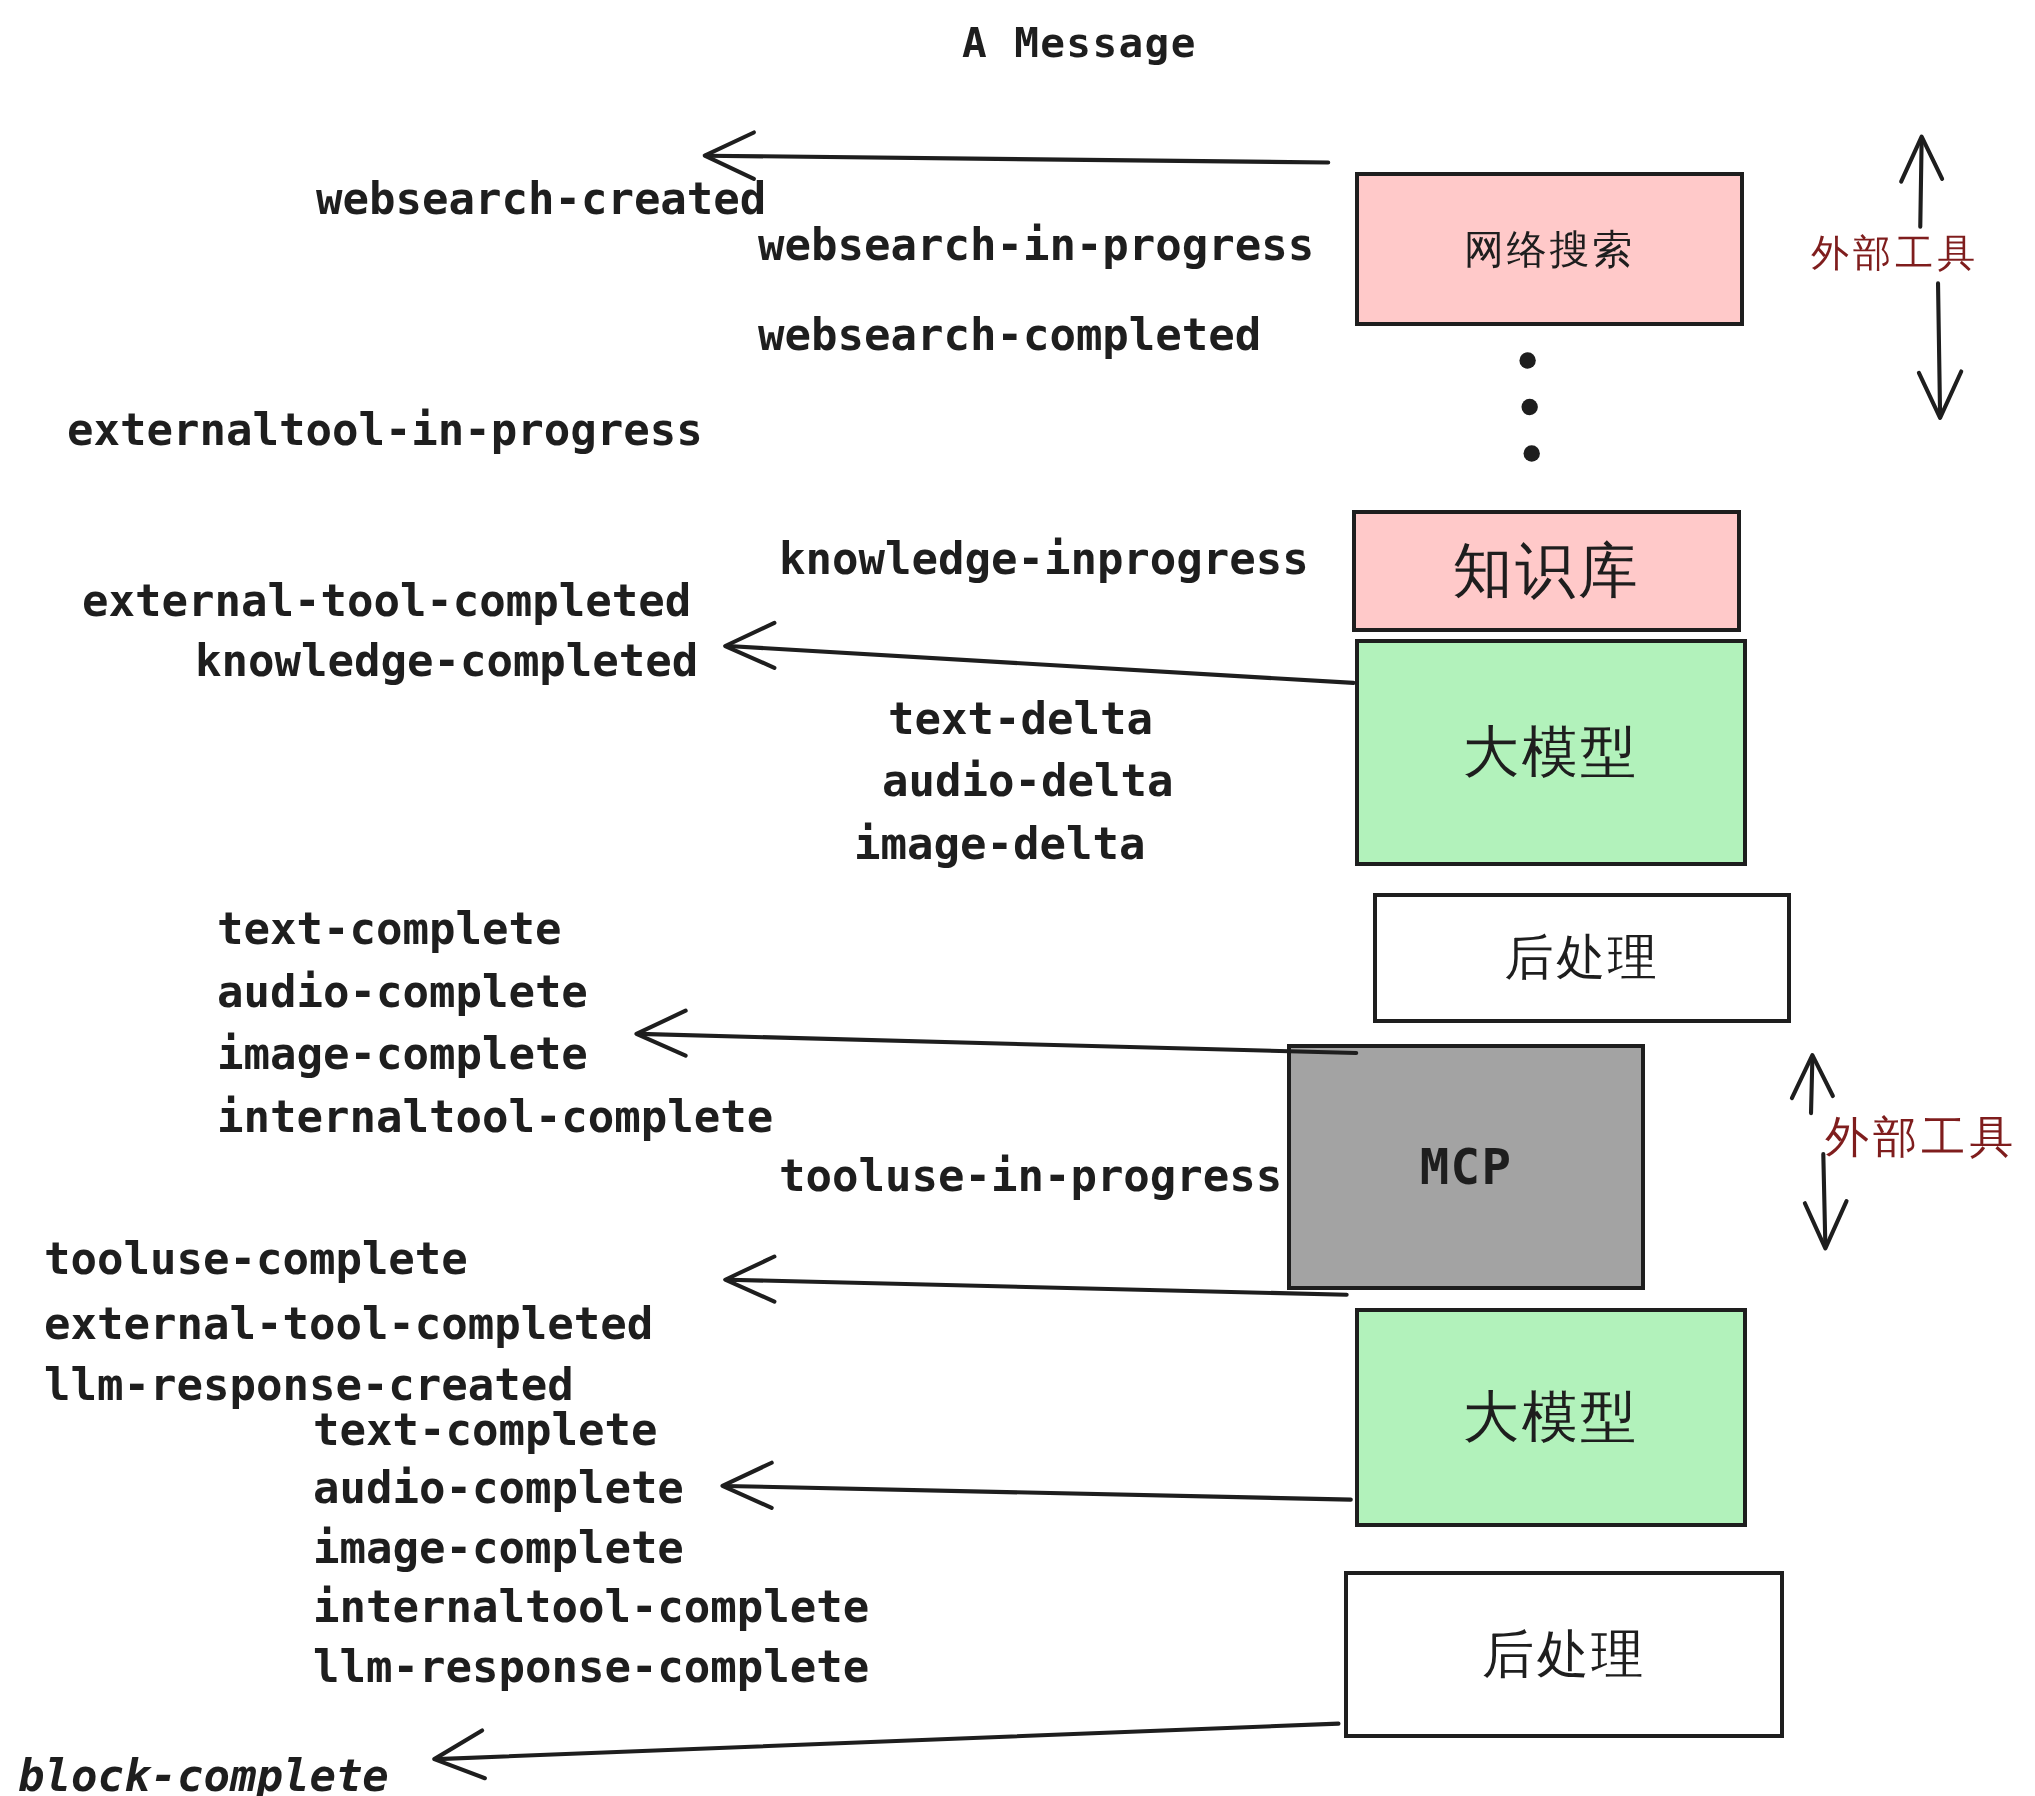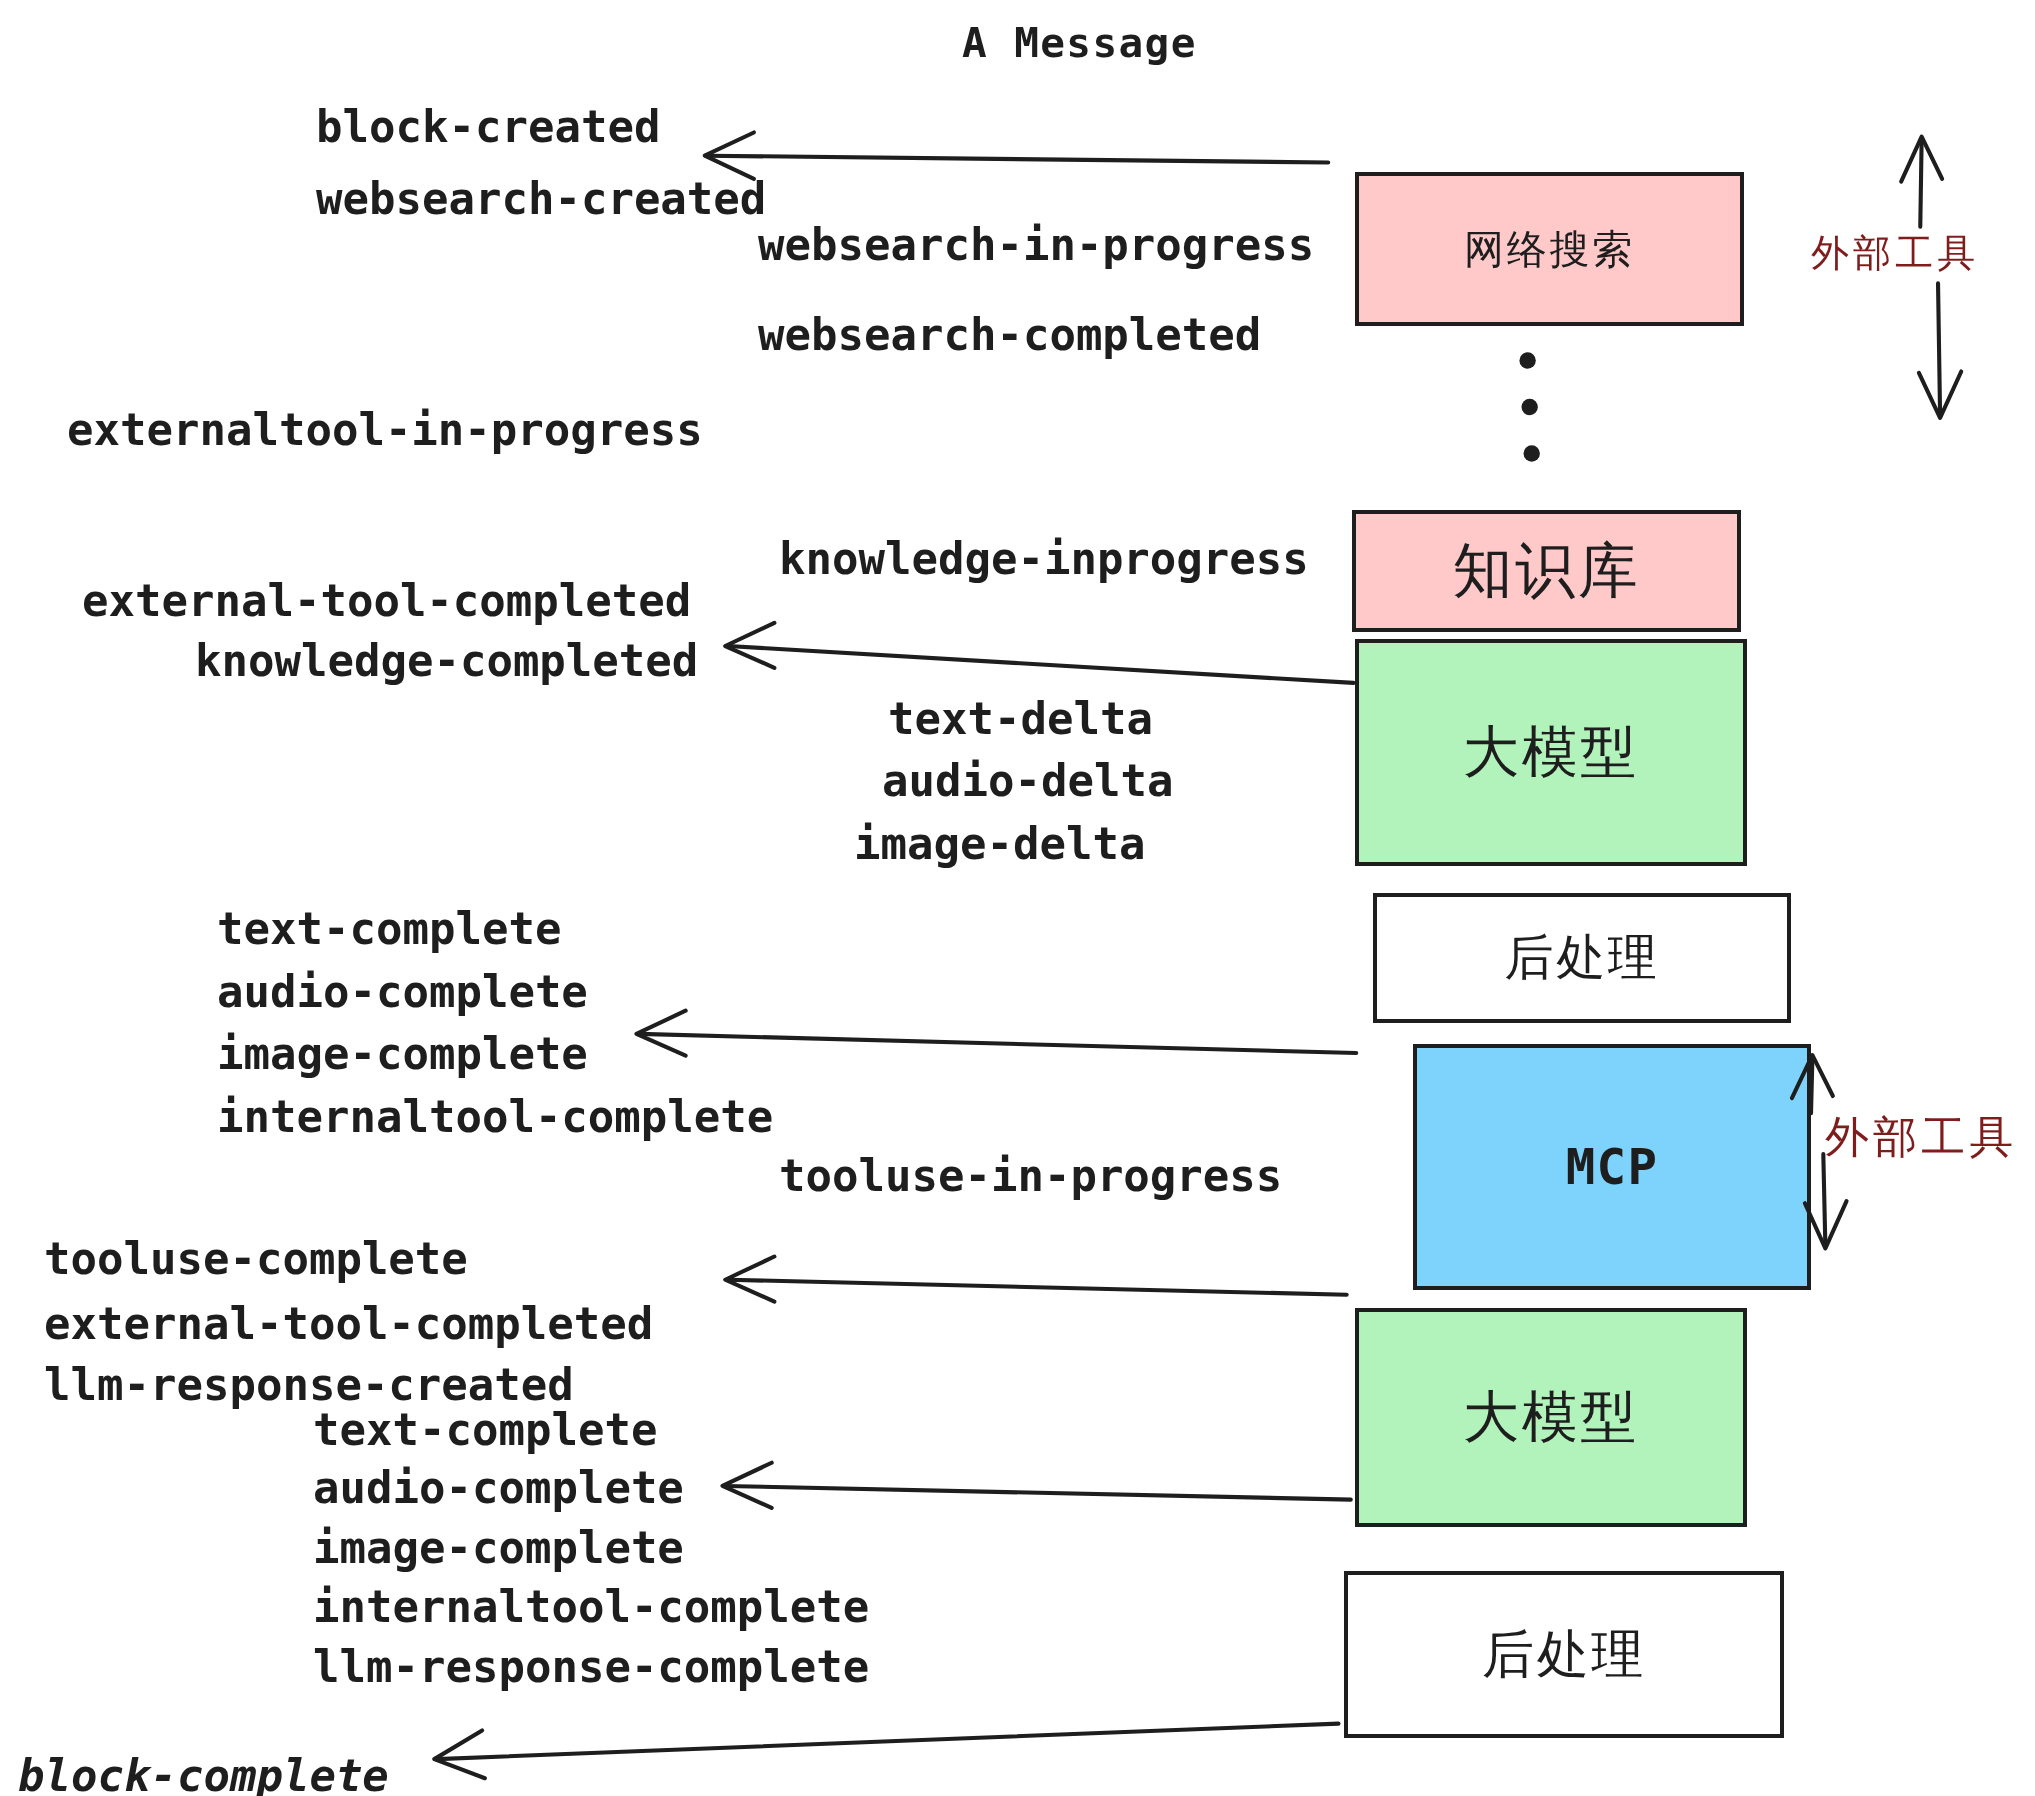--- a/index.html
+++ b/index.html
@@ -62,21 +62,20 @@
   }
   svg.layer * { vector-effect: none; }
 </style>
 </head>
 <body>
 
 <div id="canvas">
 
   <div class="title">A Message</div>
 
-  <div class="ev" style="left:316px;  top:101px;">block-created</div>
   <div class="ev" style="left:316px;  top:173px;">websearch-created</div>
   <div class="ev" style="left:758px; top:219px;">websearch-in-progress</div>
   <div class="ev" style="left:758px; top:309px;">websearch-completed</div>
   <div class="ev" style="left:19px;   top:404px;margin-left:48px;">externaltool-in-progress</div>
   <div class="ev" style="left:779px; top:533px;">knowledge-inprogress</div>
   <div class="ev" style="left:82px;  top:575px;">external-tool-completed</div>
   <div class="ev" style="left:195px;  top:635px;">knowledge-completed</div>
   <div class="ev" style="left:888px; top:693px;">text-delta</div>
   <div class="ev" style="left:882px; top:755px;">audio-delta</div>
   <div class="ev" style="left:854px; top:818px;">image-delta</div>
@@ -104,21 +103,21 @@
   </div>
 
   <div class="box" style="left: 1355px; top: 639px; width: 392px; height: 227px; font-size: 56px; background: rgb(178, 242, 187);">
     <span class="lbl">大模型</span>
   </div>
 
   <div class="box" style="left:1373px; top:893px; width:418px; height:130px; font-size:49px; background:#ffffff;">
     <span class="lbl">后处理</span>
   </div>
 
-  <div class="box" style="left: 1413px; top: 1044px; width: 398px; height: 246px; background: #7dd3fc;">
+  <div class="box" style="left: 1287px; top: 1044px; width: 358px; height: 246px; background: #a3a3a3;">
     <span class="mcp-lbl">MCP</span>
   </div>
 
   <div class="box" style="left: 1355px; top: 1308px; width: 392px; height: 219px; font-size: 56px; background: rgb(178, 242, 187);">
     <span class="lbl">大模型</span>
   </div>
 
   <div class="box" style="left:1344px; top:1571px; width:440px; height:167px; font-size:52px; background:#ffffff;">
     <span class="lbl">后处理</span>
   </div>

